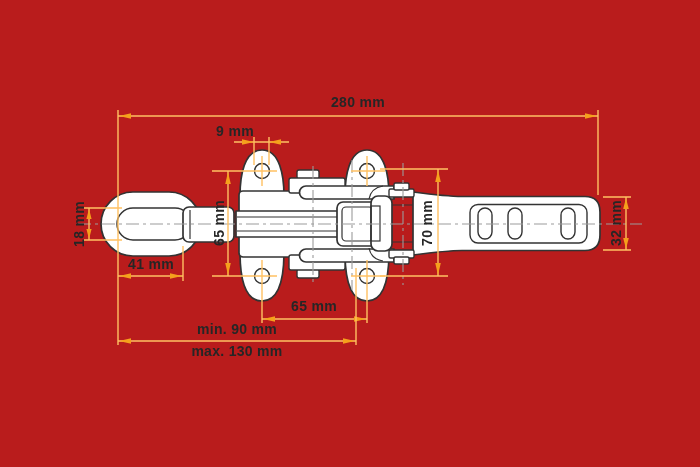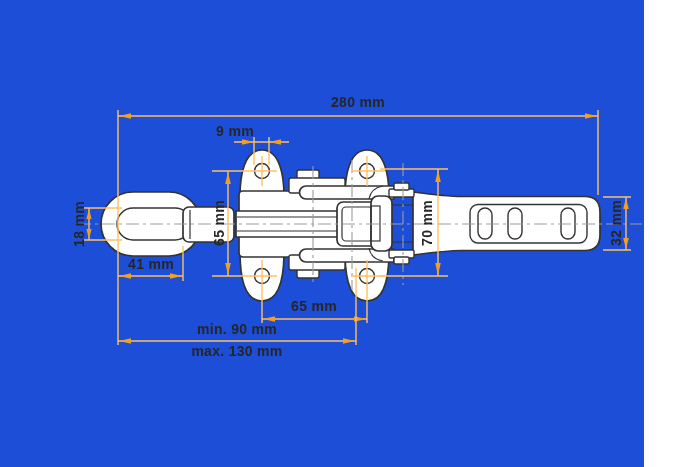--- a/index.html
+++ b/index.html
@@ -1,16 +1,16 @@
 <!DOCTYPE html>
 <html><head>
 <meta charset="utf-8">
 <style>
   html,body{margin:0;padding:0;background:#fff;}
-  #screen{position:relative;width:644px;height:467px;background:#1d4ed8;overflow:hidden;
+  #screen{position:relative;width:700px;height:467px;background:#b91c1c;overflow:hidden;
           font-family:"Liberation Sans",sans-serif;}
   svg{position:absolute;left:0;top:0;}
   .ol  {fill:#ffffff;stroke:#333333;stroke-width:1.7;stroke-linejoin:round;}
   .ol2 {fill:#ffffff;stroke:#333333;stroke-width:1.4;stroke-linejoin:round;}
   .oln {fill:none;stroke:#333333;stroke-width:1.5;}
   .dt  {fill:none;stroke:#333333;stroke-width:1.2;}
   .dt2 {fill:none;stroke:#333333;stroke-width:1.4;}
   .cl  {fill:none;stroke:#9c9c9c;stroke-width:1.1;stroke-dasharray:13 4 3 4;}
   .dl  {fill:none;stroke:#FFC163;stroke-width:1.4;}
   .ar  {fill:#F5A01C;stroke:none;}

